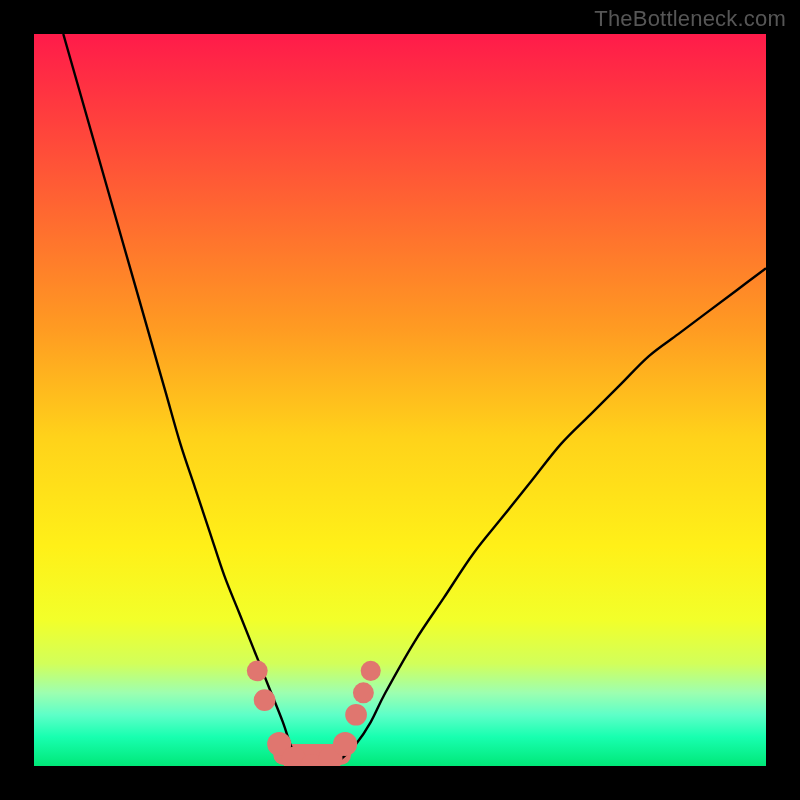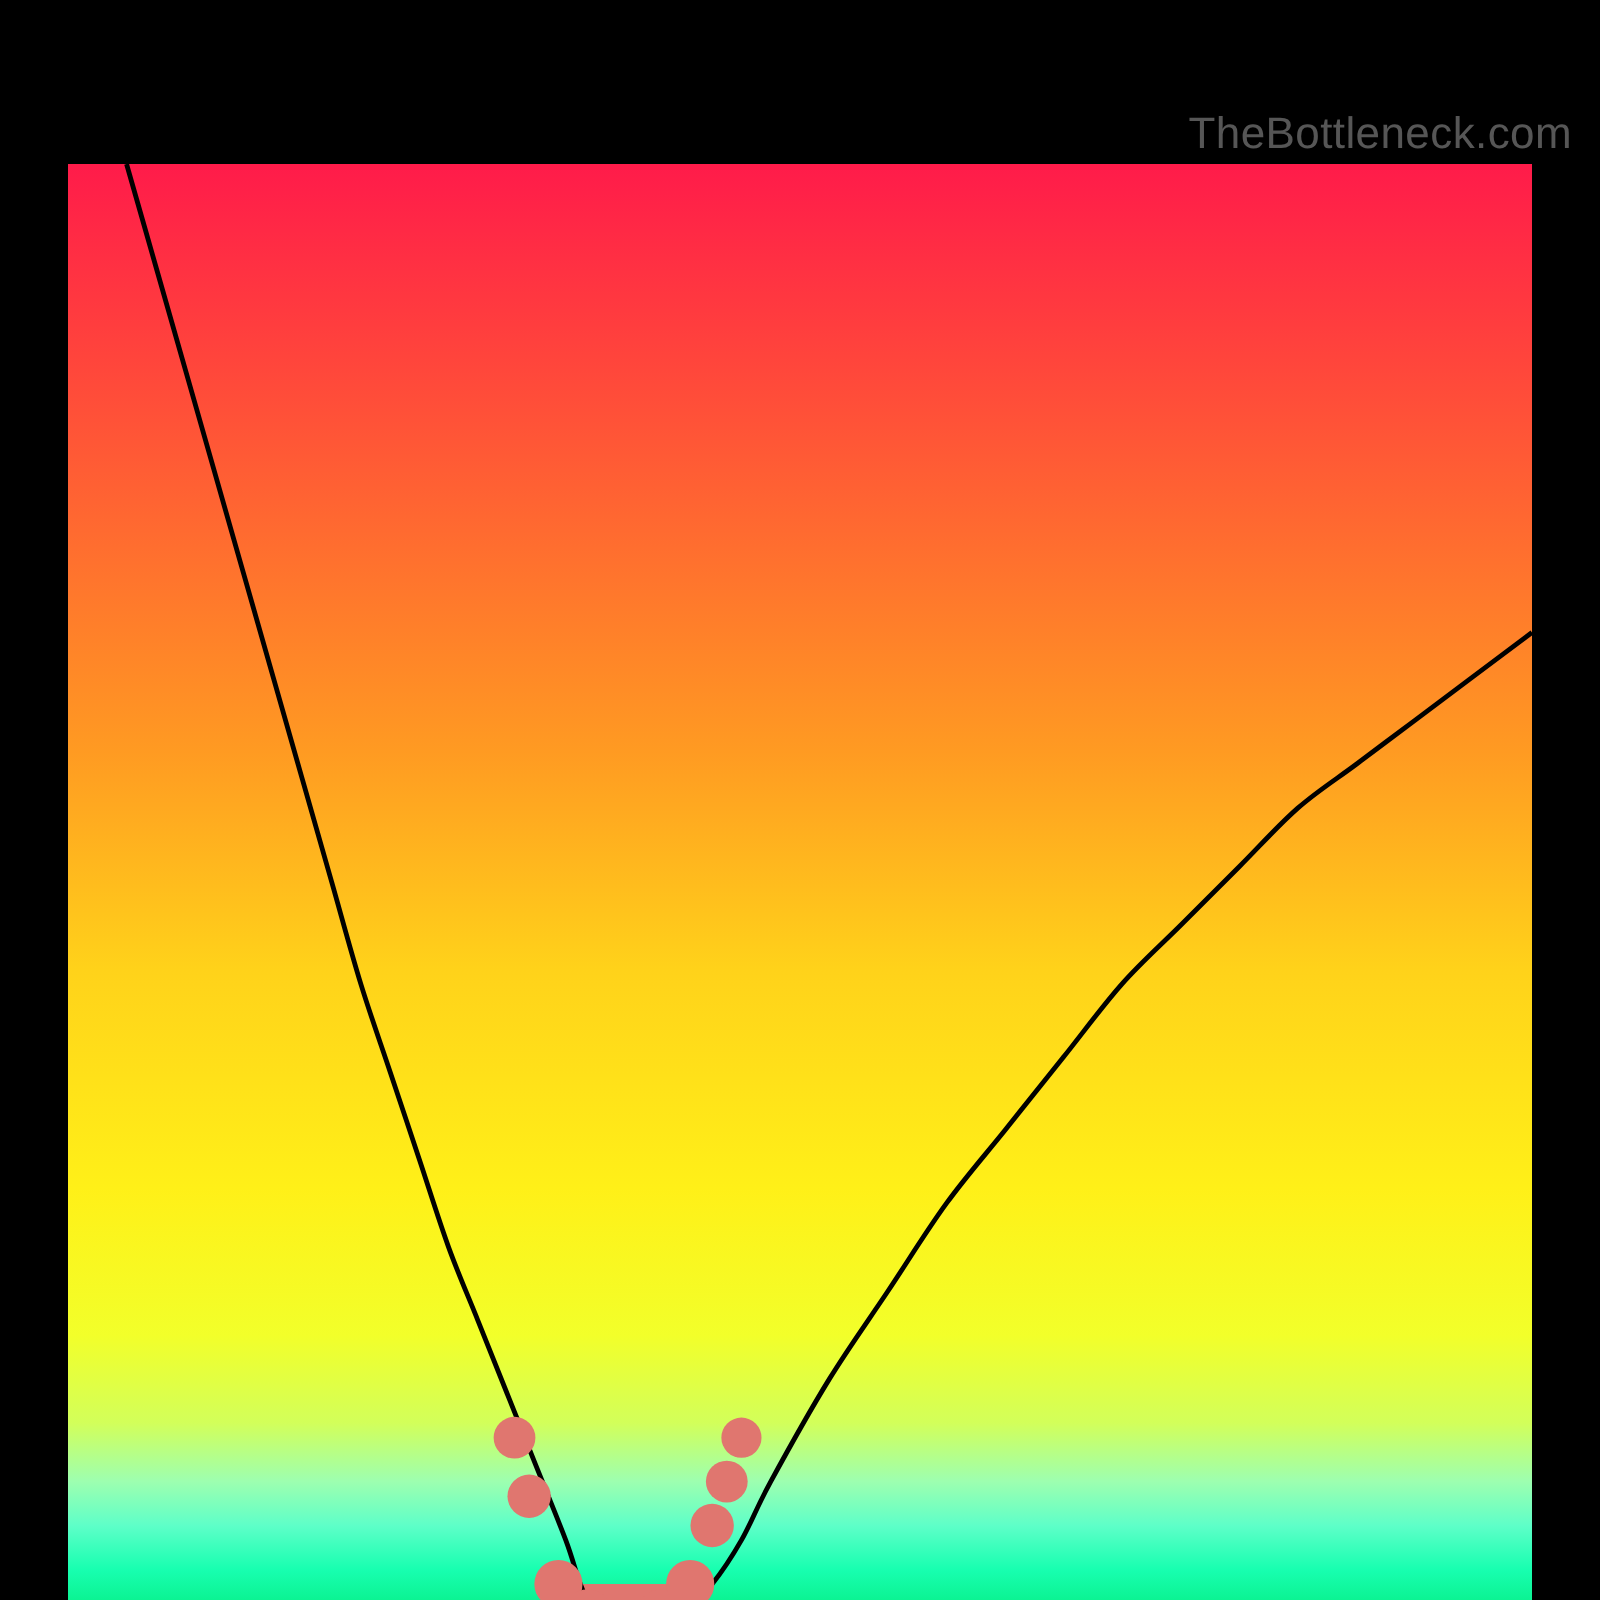--- a/index.html
+++ b/index.html
@@ -10,21 +10,20 @@
     background: #000;
     overflow: hidden;
   }
   .frame {
     position: absolute;
     left: 0;
     top: 0;
     width: 800px;
     height: 572px;
     background: #000;
-    margin-top: 48px;
   }
   .plot-area {
     position: absolute;
     left: 34px;
     top: 34px;
     width: 732px;
     height: 732px;
     
   }
   .watermark {

